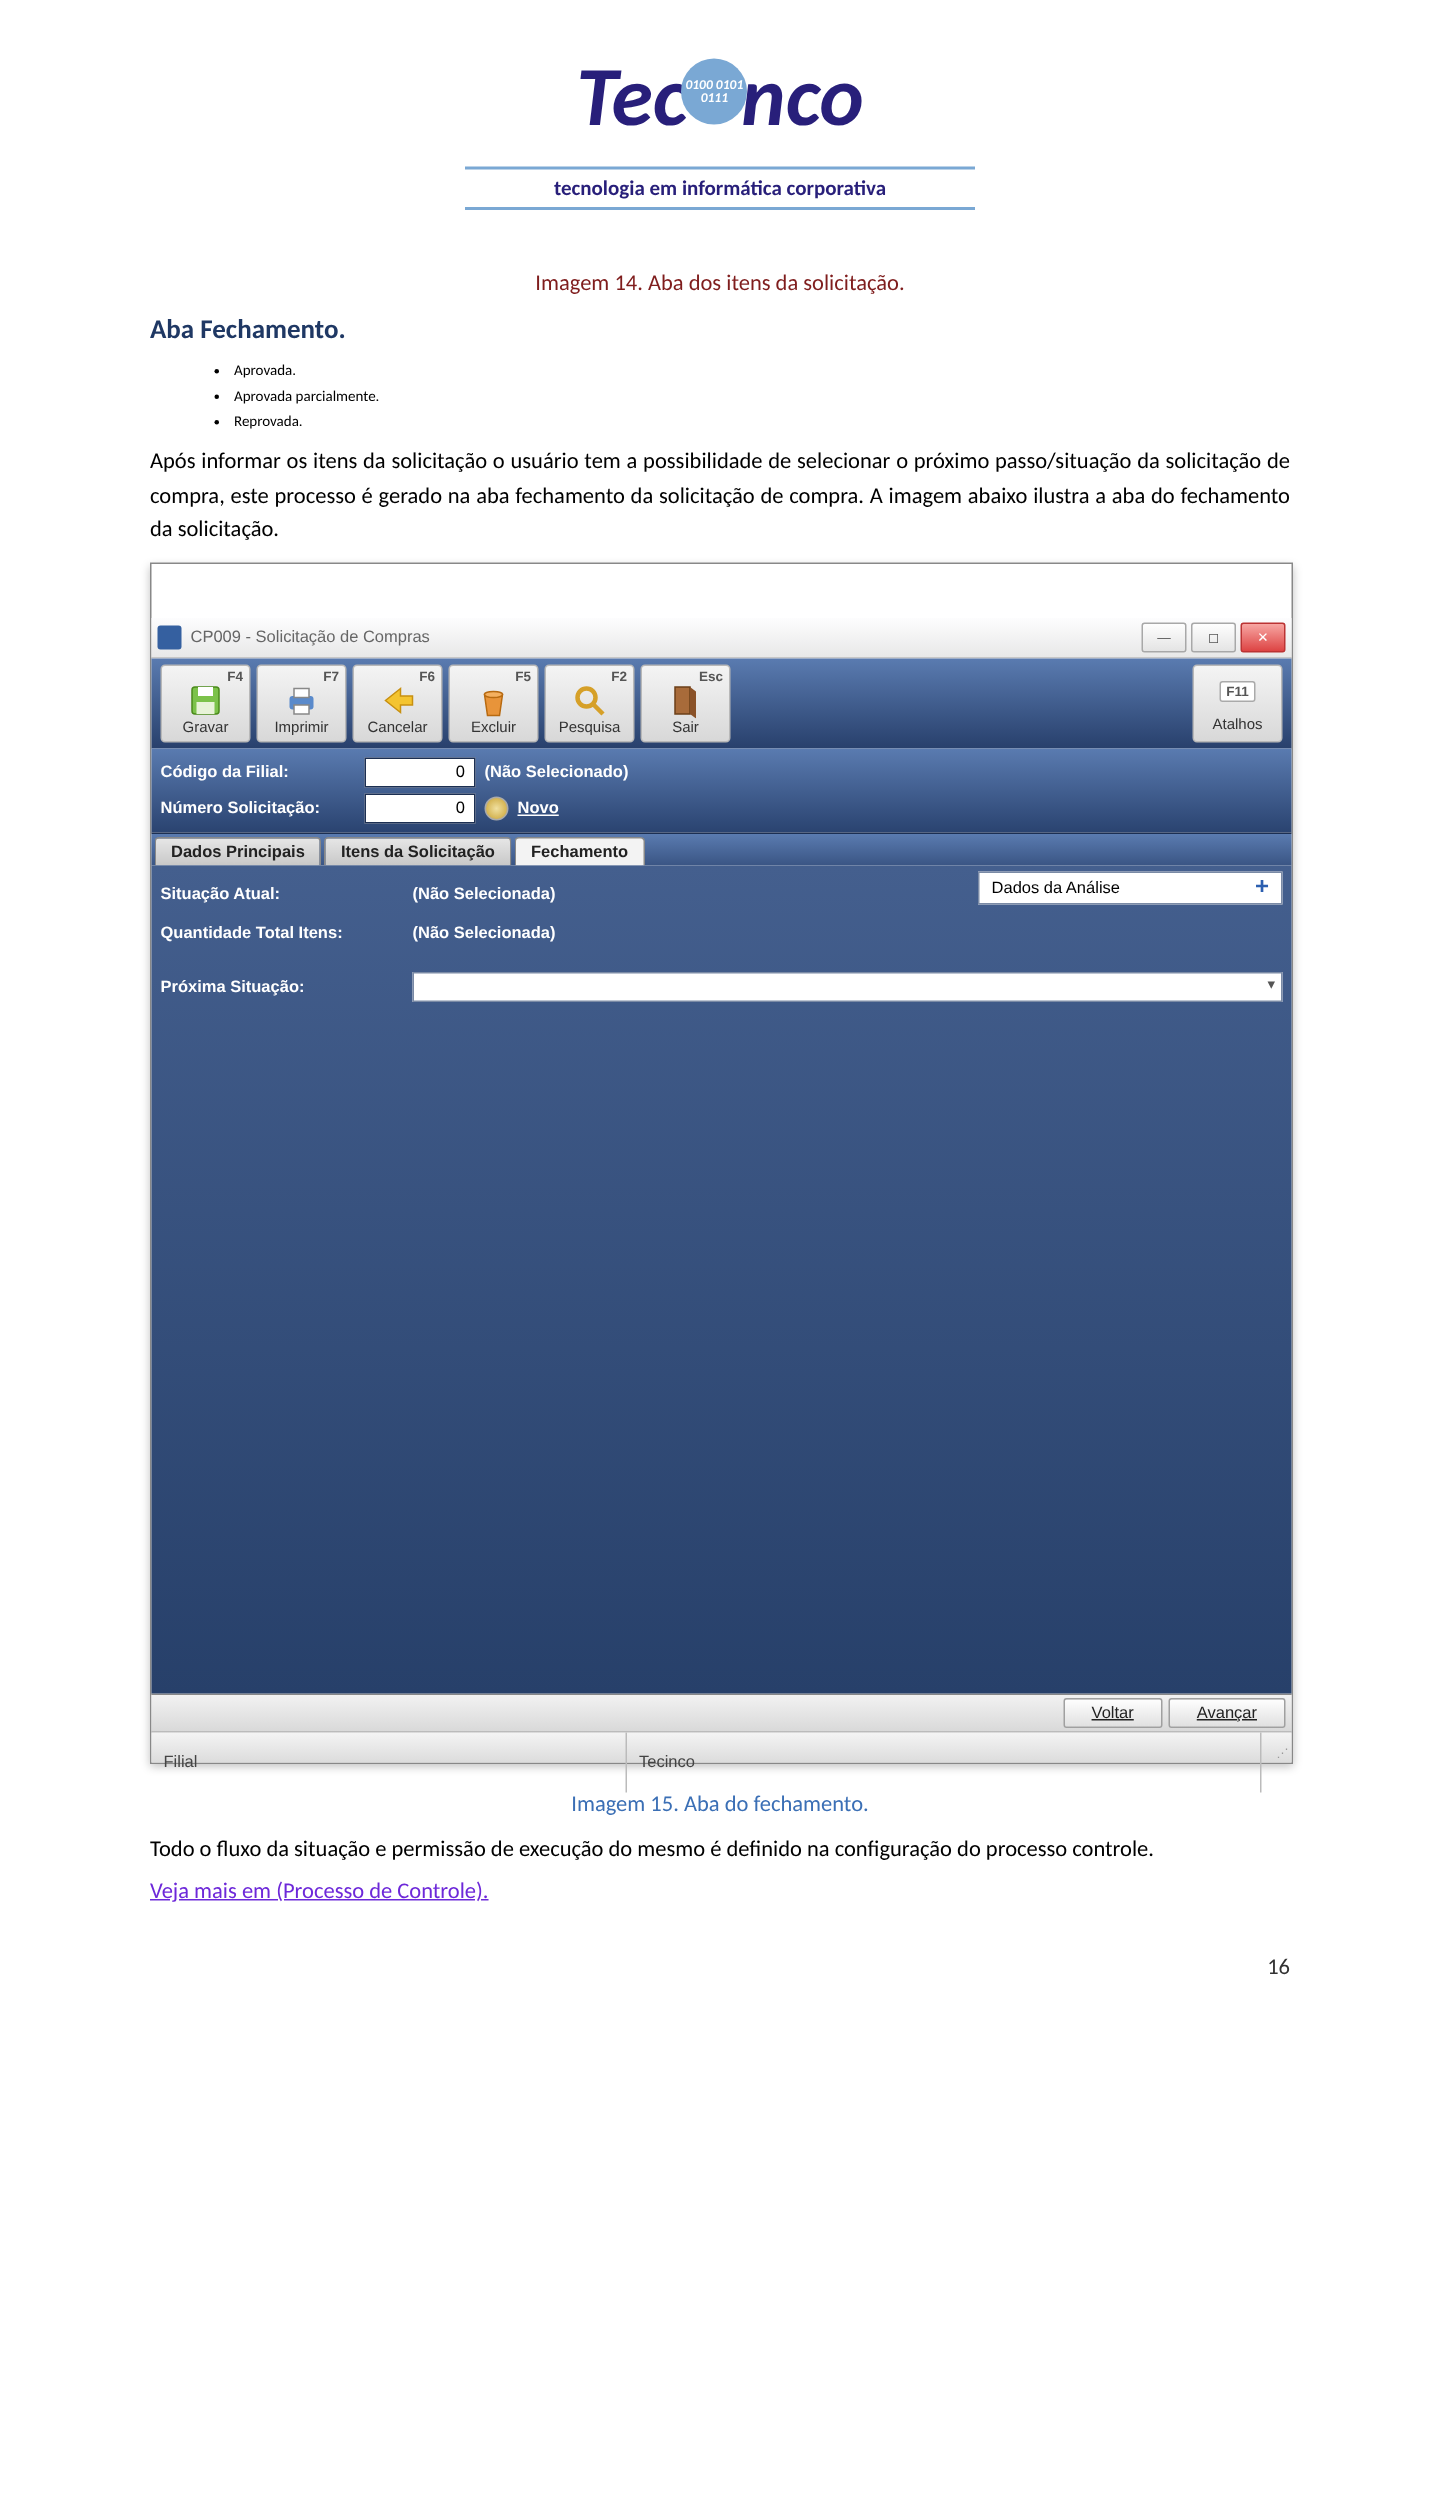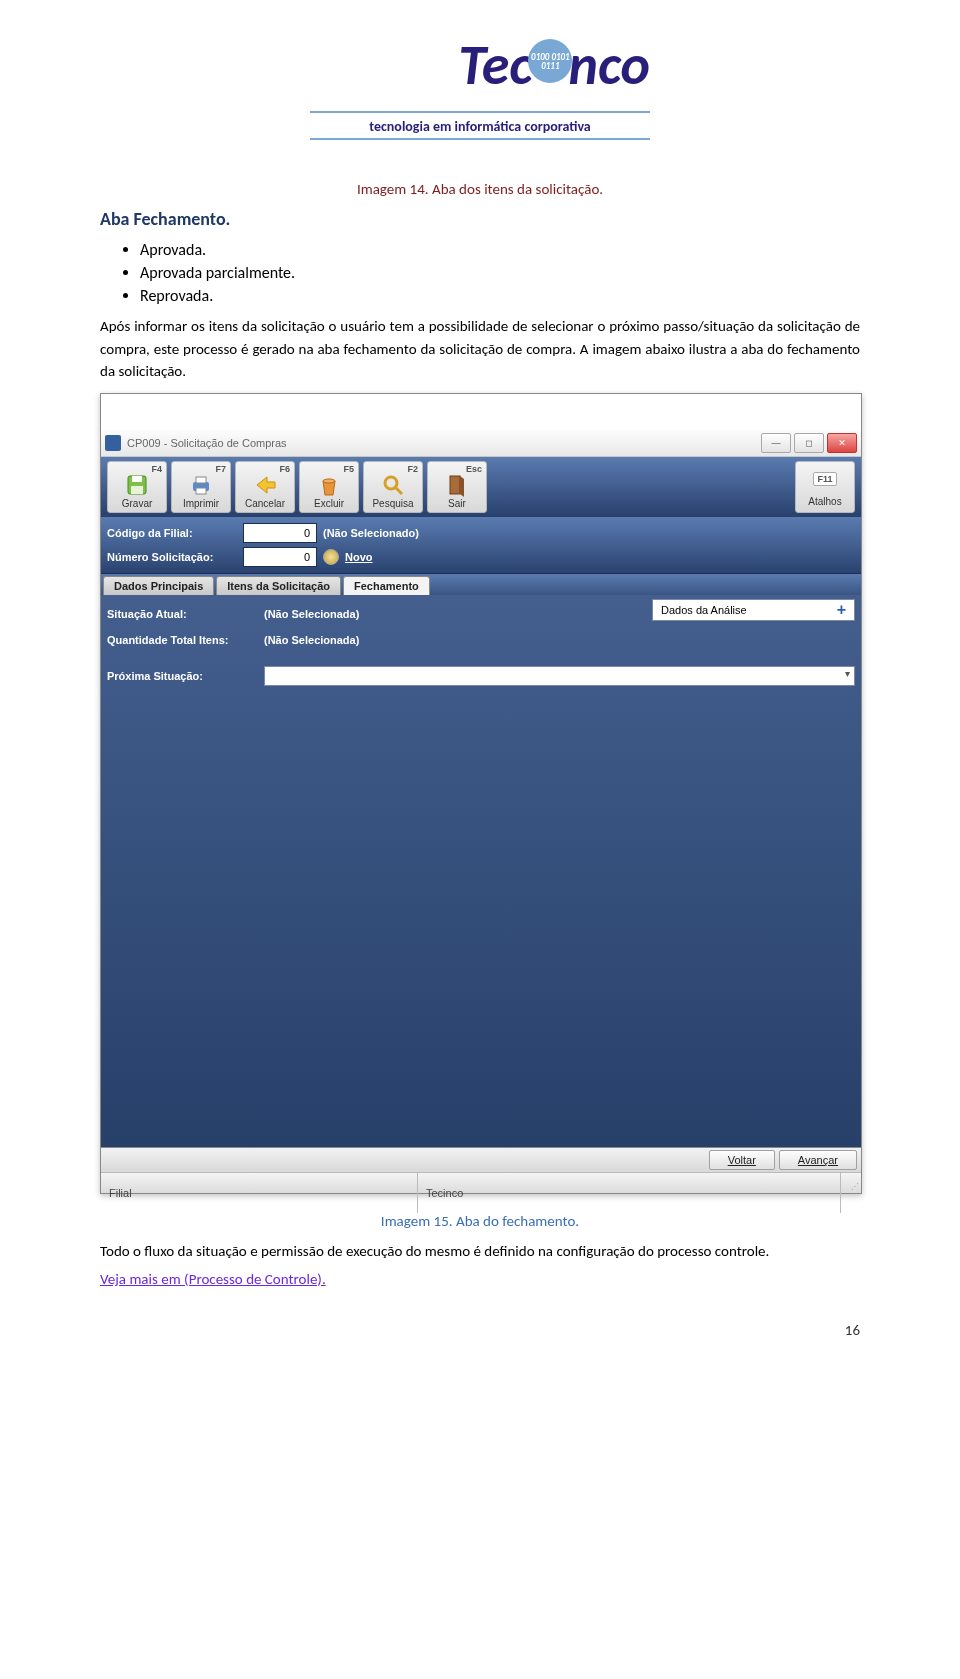--- a/index.html
+++ b/index.html
@@ -23,21 +23,21 @@
   }
   .logo-main {
     font-size: 56px;
     font-weight: bold;
     font-style: italic;
     color: #281F7A;
     line-height: 0.9;
     position: relative;
     display: flex;
     align-items: baseline;
-    justify-content: flex-end;
+    justify-content: center;
   }
   .logo-dot {
     width: 44px;
     height: 44px;
     border-radius: 50%;
     background: #7AA8D4;
     display: inline-flex;
     align-items: center;
     justify-content: center;
     margin: 0 -4px;
@@ -76,22 +76,22 @@
     font-size: 15px;
     line-height: 1.5;
     text-align: justify;
     margin: 6px 0;
   }
   ul.bullets {
     margin: 10px 0;
     padding-left: 40px;
   }
   ul.bullets li {
-    margin: 4px 0;
-    font-size: 16px;
+    margin: 4px 16px;
+    font-size: 10px;
   }
   .link {
     color: #6d28d9;
     text-decoration: underline;
   }
   .page-num {
     text-align: right;
     font-size: 15px;
     margin-top: 30px;
     color: #333;
@@ -249,21 +249,21 @@
     background: linear-gradient(#445f8e,#27406a);
     color: #fff;
     min-height: 540px;
     padding: 6px;
     position: relative;
   }
   .form-row {
     display: flex;
     align-items: center;
     min-height: 26px;
-    gap: 12px;
+    gap: 23px;
   }
   .form-label {
     font-weight: bold;
     font-size: 11px;
     min-width: 145px;
   }
   .form-value { font-size: 11px; font-weight: bold; }
   .analysis-box {
     position: absolute;
     top: 4px;

